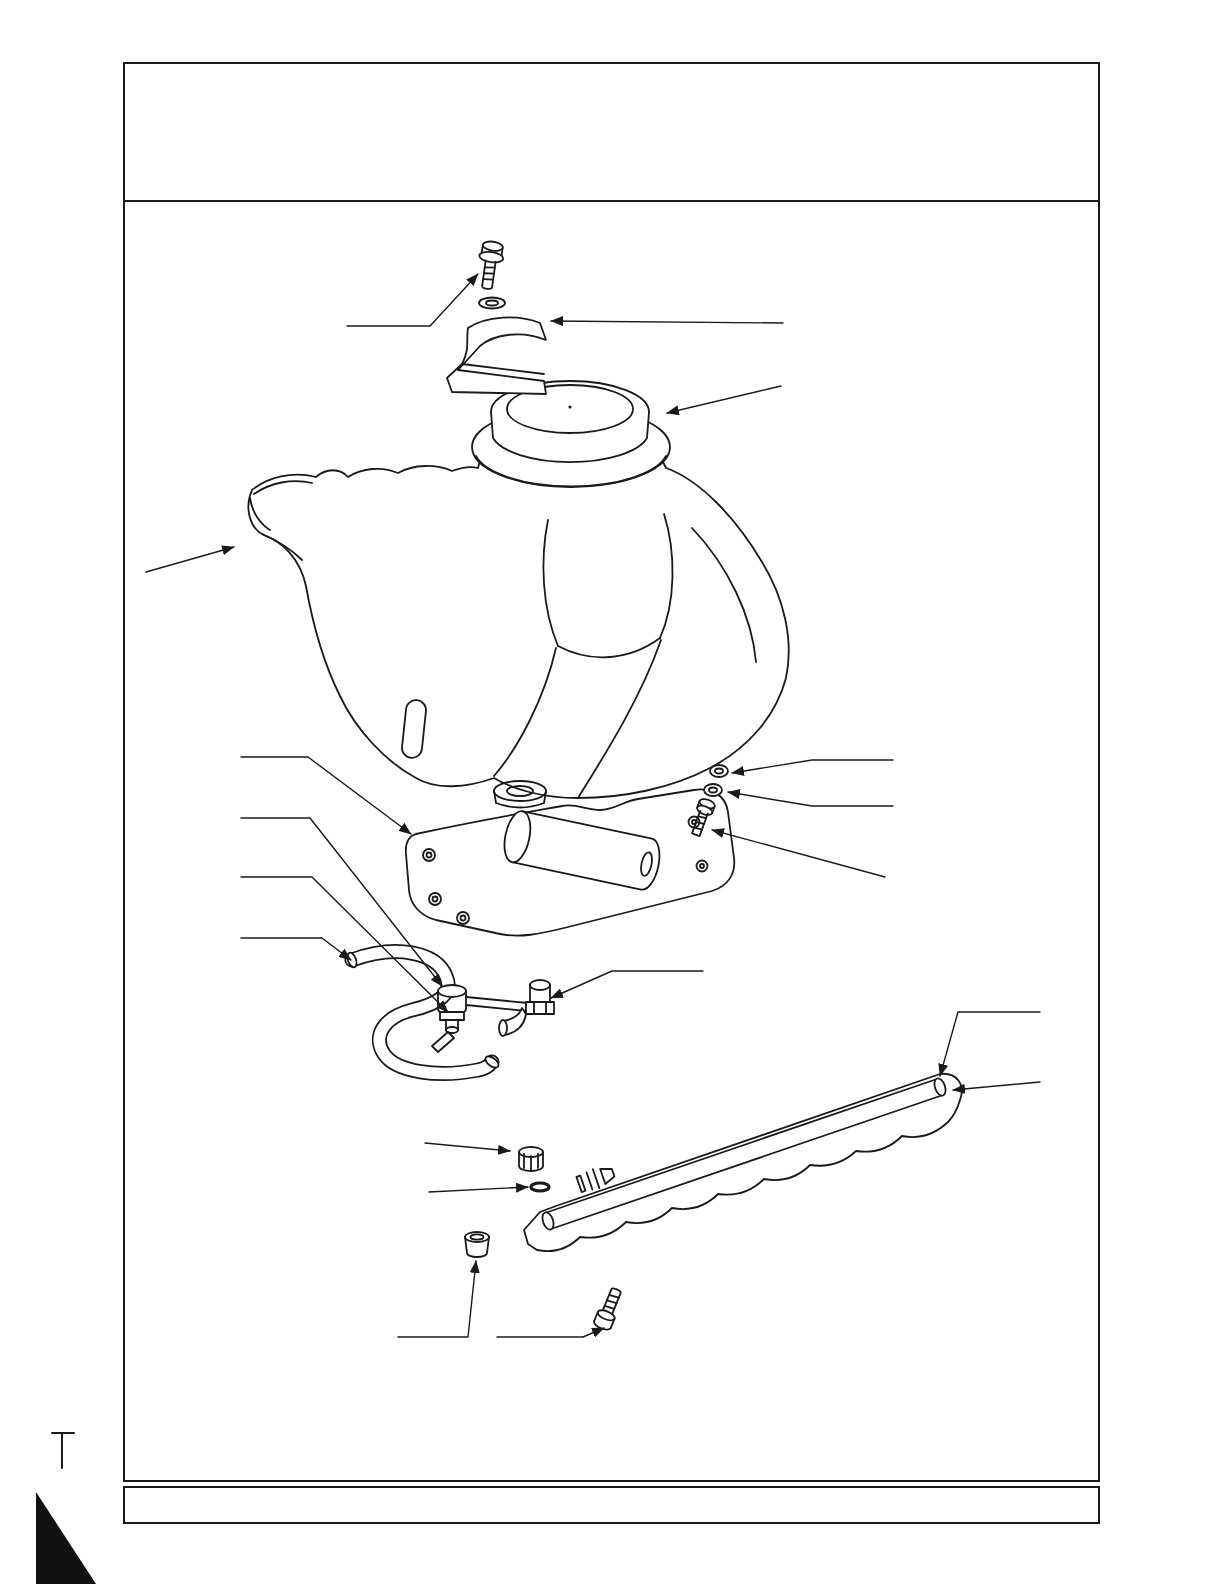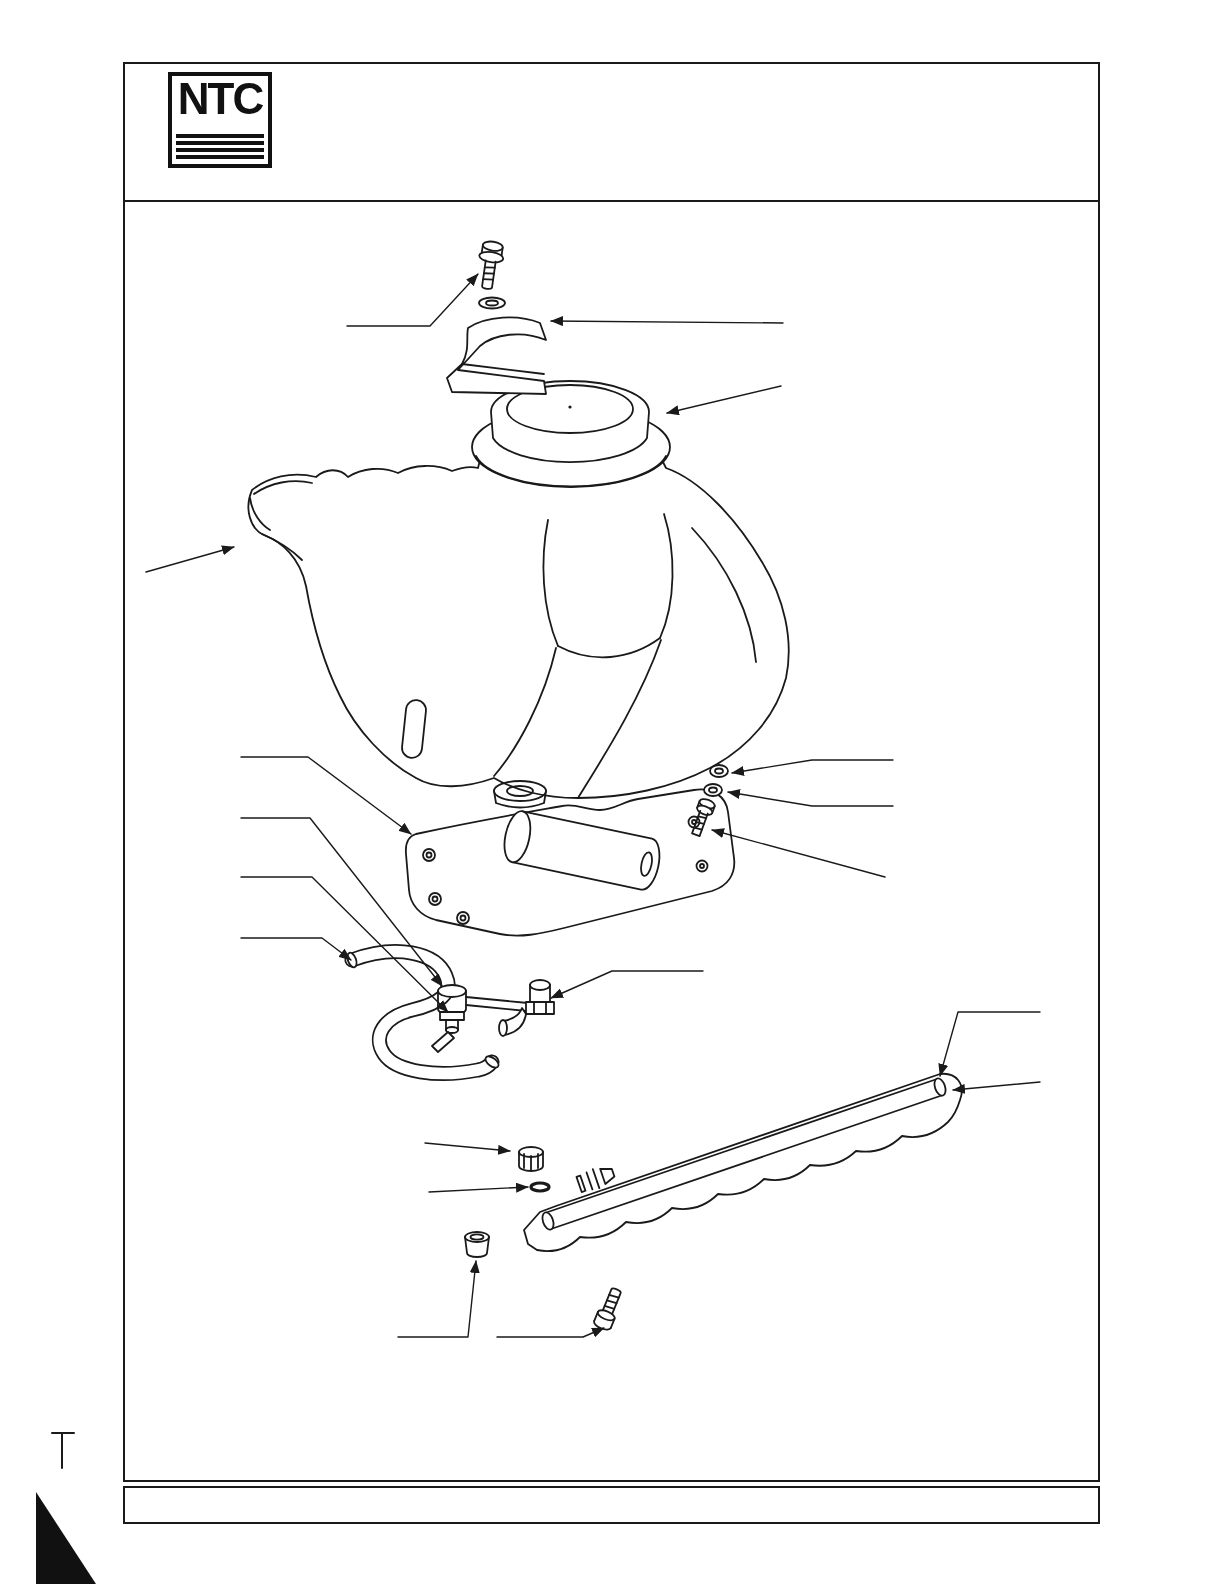--- a/index.html
+++ b/index.html
@@ -33,29 +33,20 @@
 
   .corner-mark { position:absolute; left:0; top:0; z-index:4; }
 </style>
 </head>
 <body>
 
 <div class="page">
 
   <div class="frame header-box"></div>
 
-  <div class="logo-box">
-    <div class="logo-text">NTC</div>
-    <div class="logo-lines">
-      <div class="bar"></div>
-      <div class="bar"></div>
-      <div class="bar"></div>
-      <div class="bar"></div>
-    </div>
-  </div>
 
   <div class="frame main-box"></div>
 
   <div class="frame footer-box"></div>
 
   <svg class="diagram" width="1224" height="1584" viewBox="0 0 1224 1584">
     <defs>
       <marker id="arrow" viewBox="0 0 10 8" refX="9.5" refY="4" markerWidth="9" markerHeight="7.2" orient="auto-start-reverse">
         <path d="M0,0 L10,4 L0,8 Z" fill="#1a1a1a"></path>
       </marker>

